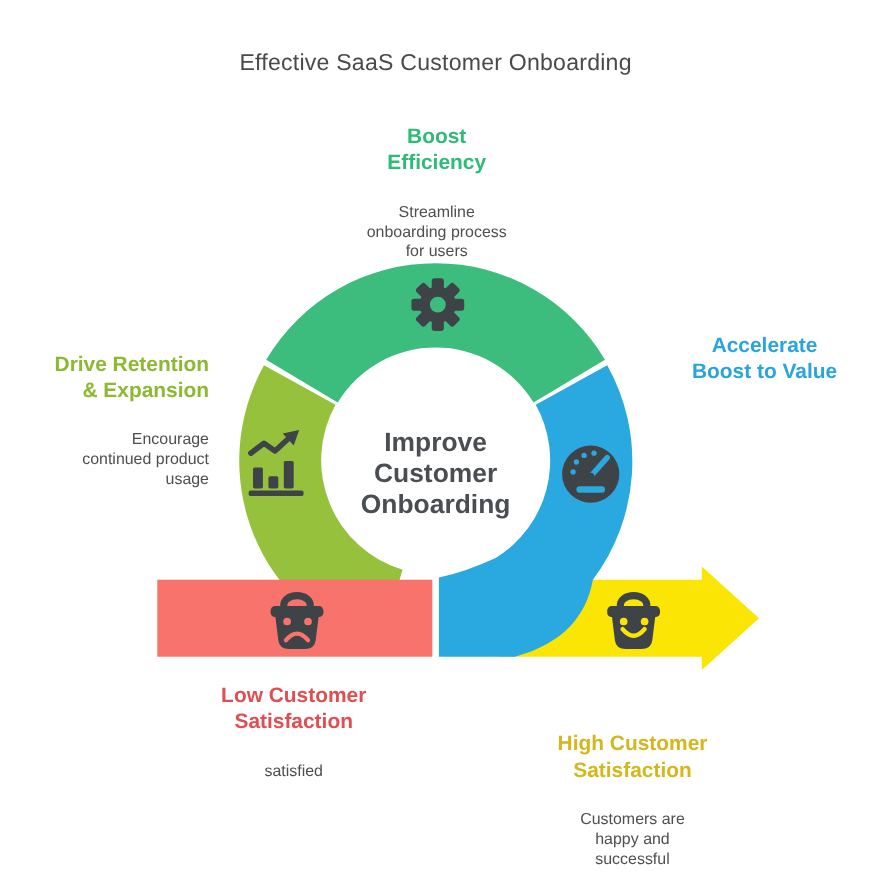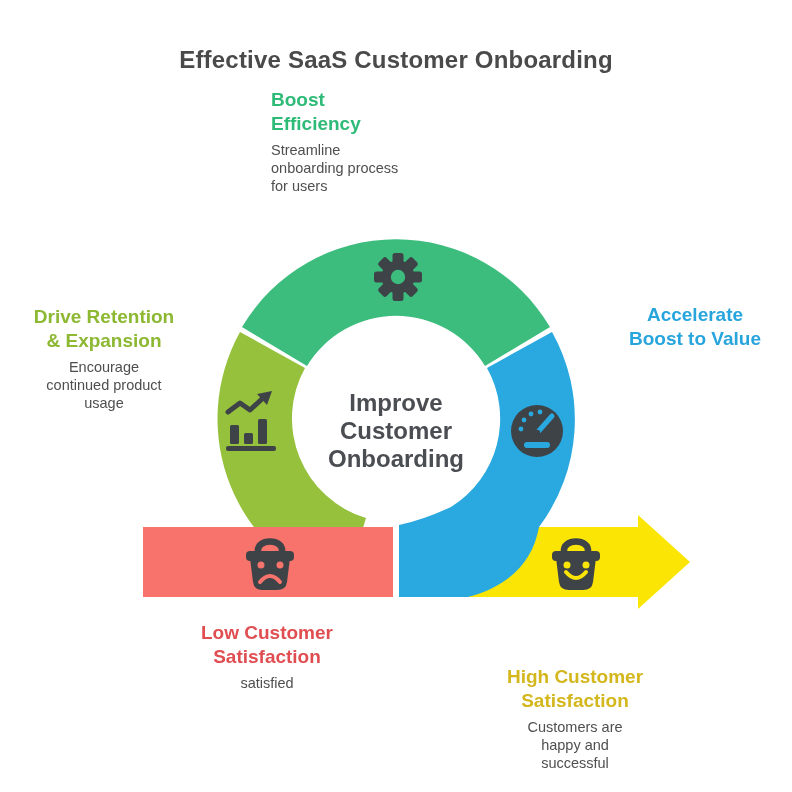--- a/index.html
+++ b/index.html
@@ -1,24 +1,24 @@
 <!DOCTYPE html>
 <html><head>
 <meta charset="utf-8">
 <style>
   html,body{margin:0;padding:0;background:#ffffff;}
   #canvas{position:relative;width:792px;height:792px;background:#ffffff;overflow:hidden;
           font-family:"Liberation Sans", sans-serif;}
   #diagram-svg{position:absolute;left:0;top:0;}
   .txt{position:absolute;}
-  .title{left:0;right:0;top:46px;text-align:center;font-size:24px;font-weight:700;color:#4a4a4a;letter-spacing:.2px;}
+  .title{left:0;right:0;top:46px;text-align:center;font-size:21px;font-weight:400;color:#4a4a4a;letter-spacing:.2px;}
   .heading{font-size:19px;font-weight:700;line-height:24px;}
-  .desc{font-size:14.5px;font-weight:400;line-height:18px;color:#4f4f4f;margin-top:5px;}
-  .node-top{left:271px;width:252px;top:88px;text-align:left;}
-  .node-left{left:18px;width:172px;top:305px;text-align:center;}
+  .desc{font-size:14.5px;font-weight:400;line-height:18px;color:#4f4f4f;margin-top:23px;}
+  .node-top{left:271px;width:252px;top:113px;text-align:center;}
+  .node-left{left:18px;width:172px;top:320px;text-align:right;}
   .node-right{left:602px;width:186px;top:303px;text-align:center;}
   .node-bl{left:150px;width:234px;top:621px;text-align:center;}
   .node-br{left:458px;width:234px;top:621px;text-align:center;}
   .center-label{left:296px;width:200px;top:389px;text-align:center;
                 font-size:24px;font-weight:700;line-height:28px;color:#4a4d52;}
   .c-green{color:#2eba77;} .c-olive{color:#8cb832;} .c-blue{color:#28a5dc;}
   .c-red{color:#e04e52;}   .c-yellow{color:#d3b71c;margin-top:44px;}
 </style>
 </head>
 <body>

